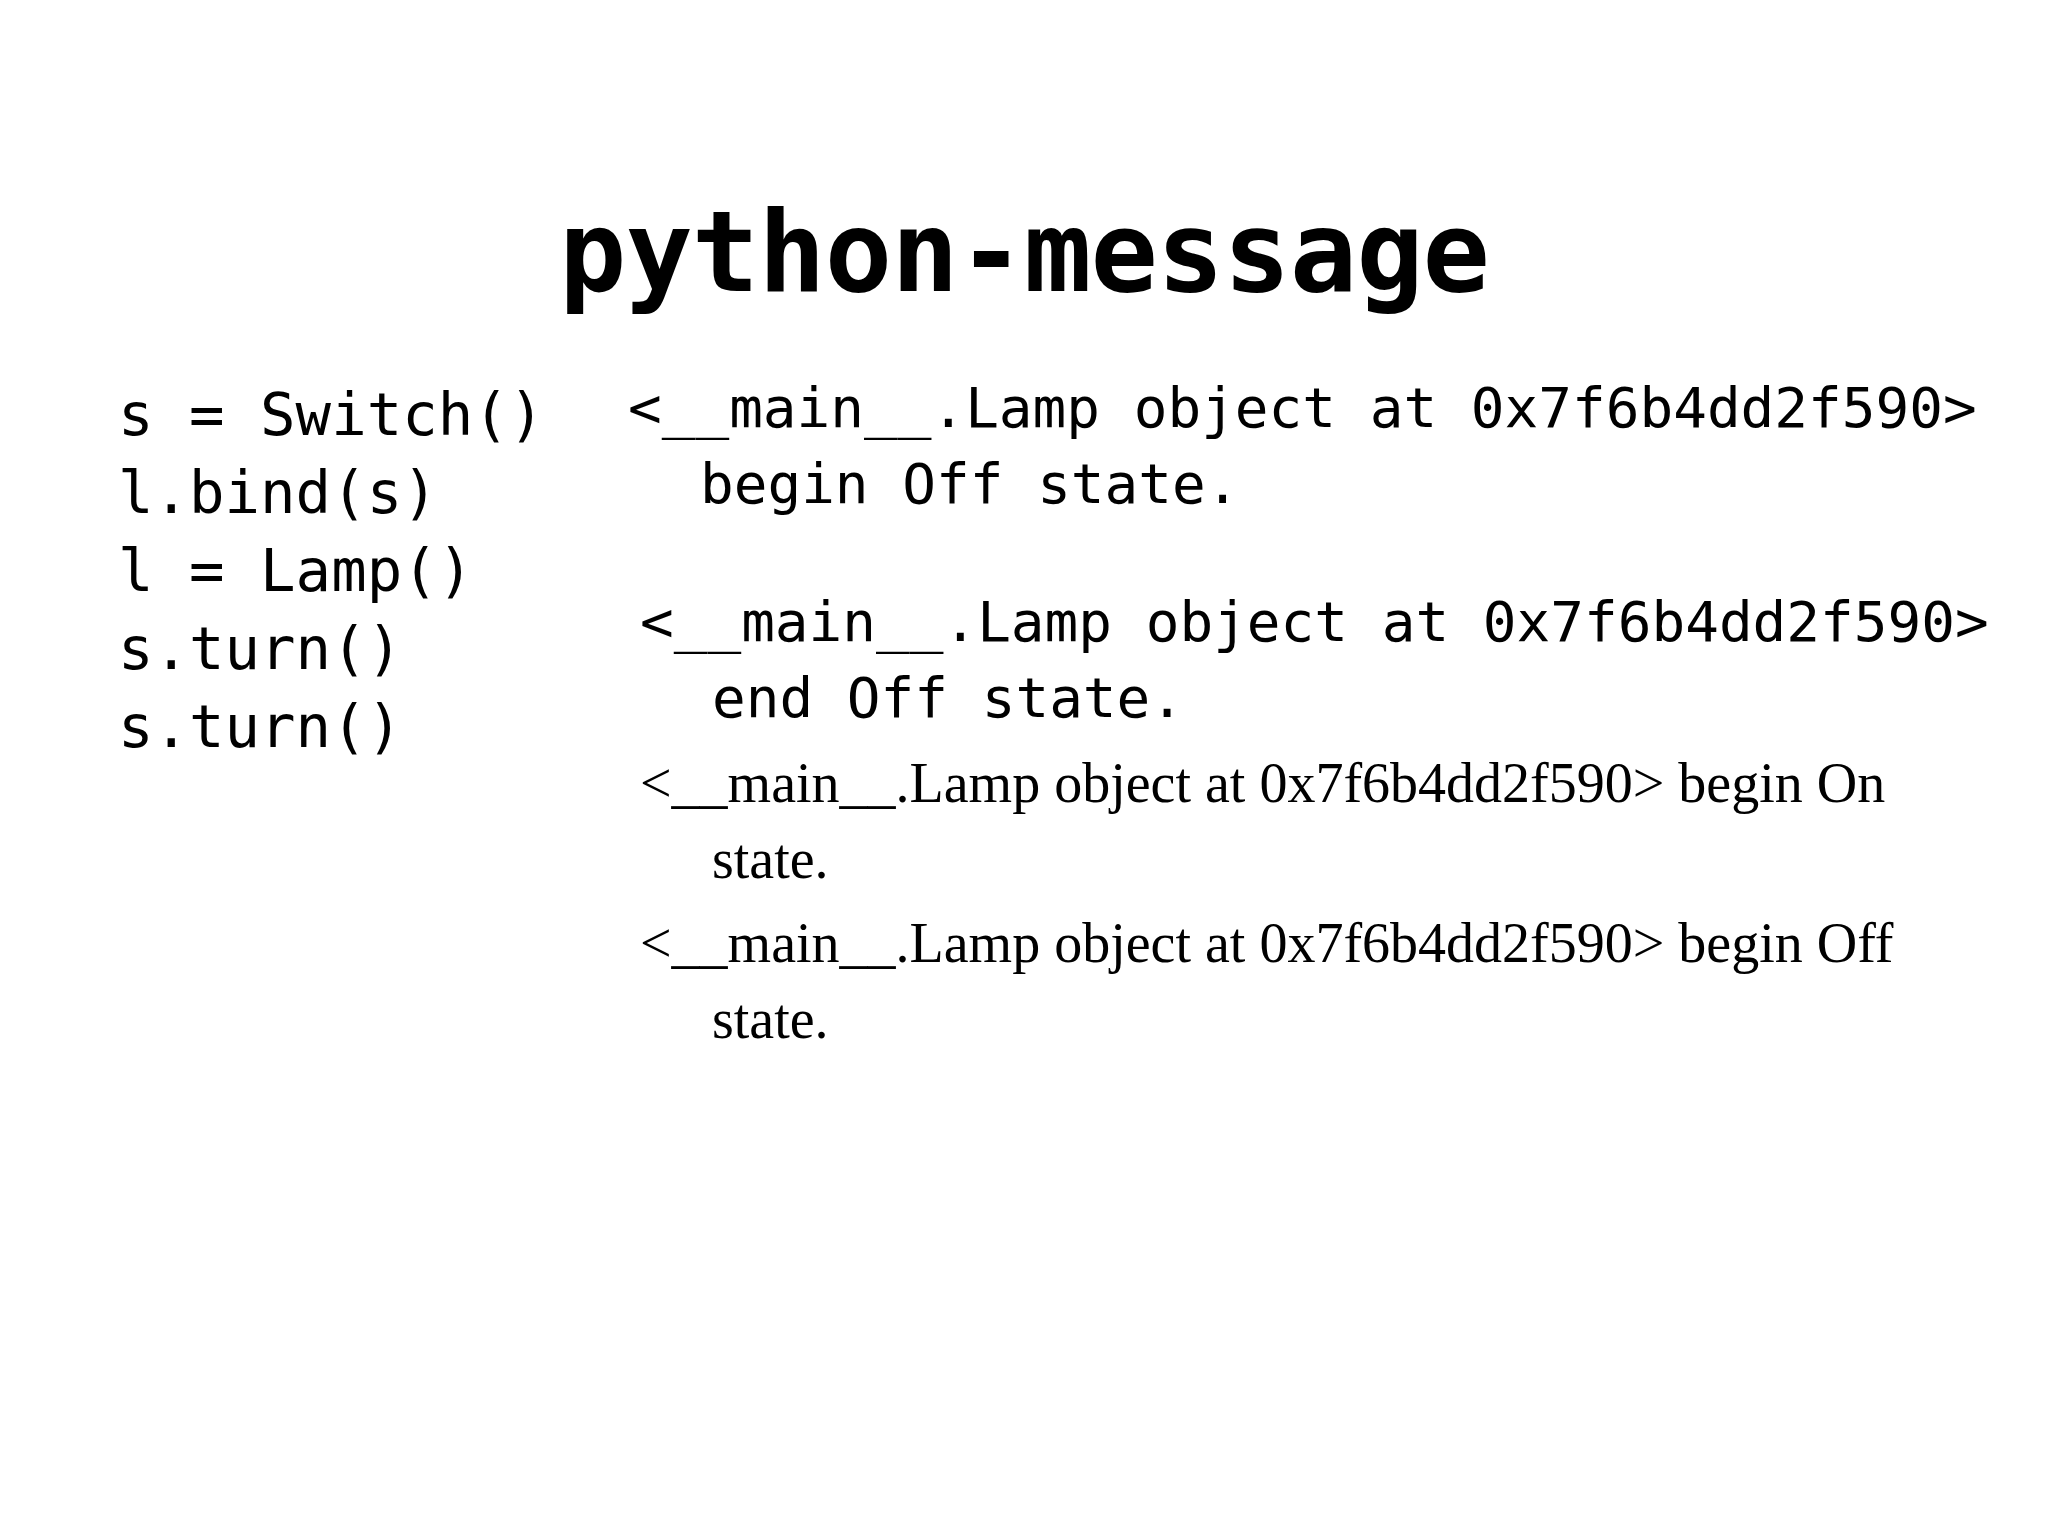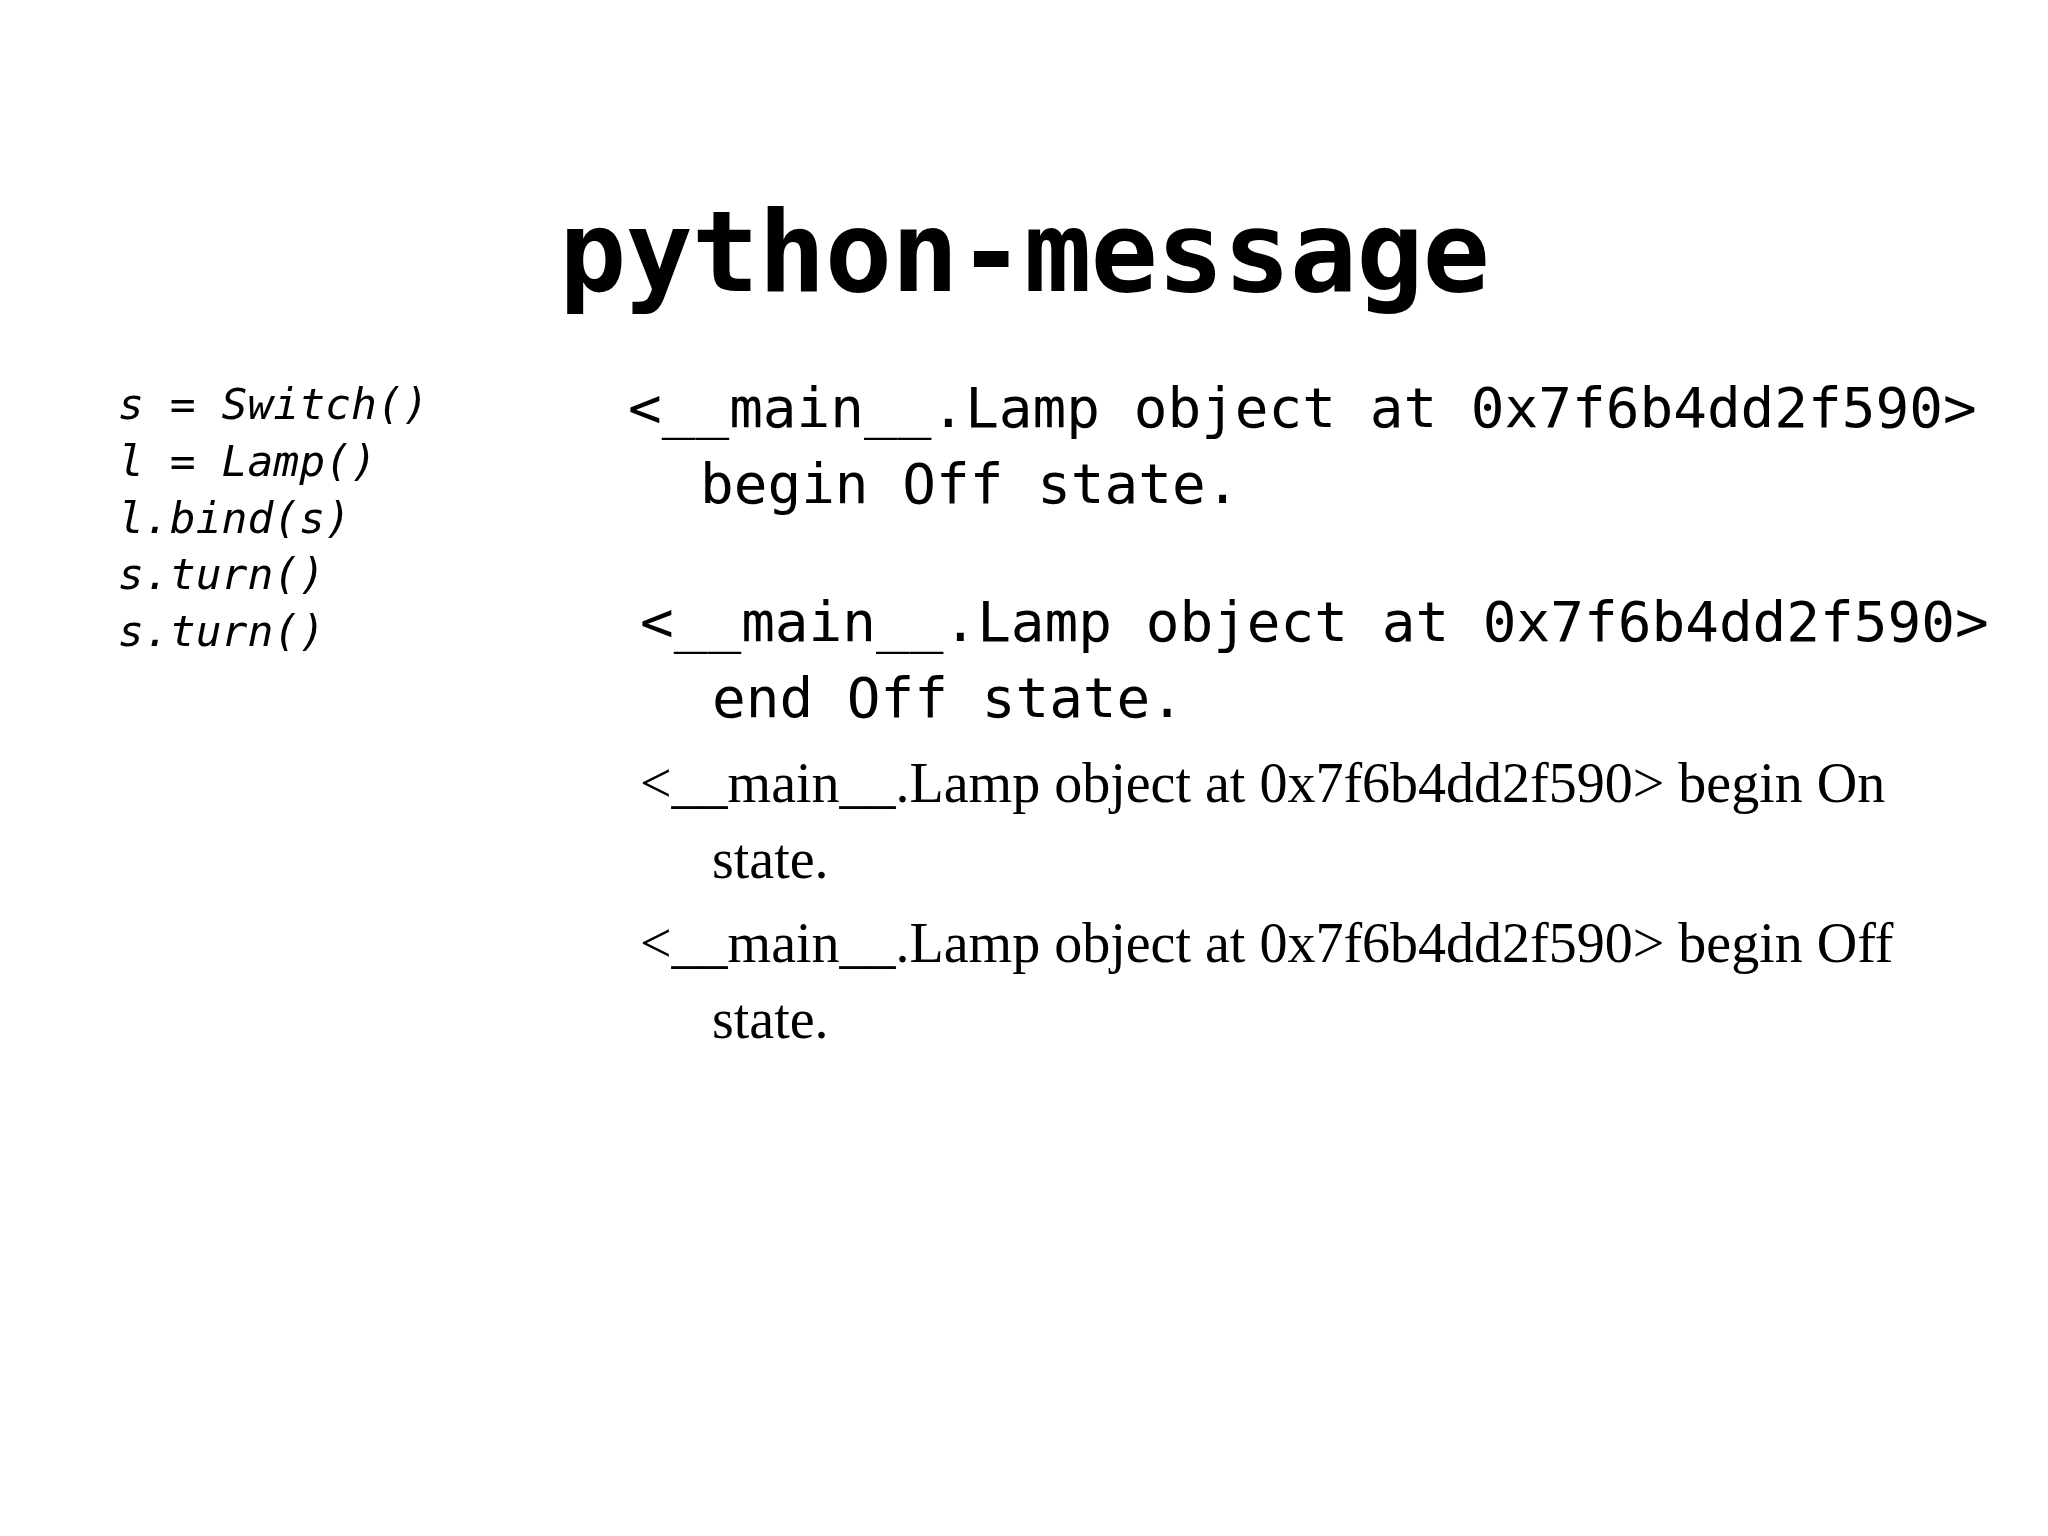--- a/index.html
+++ b/index.html
@@ -49,25 +49,24 @@
 
   
   .code-column {
     position: absolute;
     left: 118px;
     top: 24px;
     width: 470px;
   }
   .code-line {
     font-family: "DejaVu Sans Mono", "Liberation Mono", monospace;
-    font-size: 43px;
+    font-size: 59px;
     line-height: 1.32;
     white-space: pre;
     letter-spacing: 0px;
-    font-style: italic;
   }
 
   
   .output-column {
     position: absolute;
     left: 640px;
     top: 18px;
     width: 1360px;
   }
   .output-block {
@@ -89,22 +88,22 @@
 <body>
 
 <div class="slide">
 
   <h1 class="slide-title">python-message</h1>
 
   <div class="content">
 
     <div class="code-column">
       <div class="code-line">s = Switch()</div>
+      <div class="code-line">l.bind(s)</div>
       <div class="code-line">l = Lamp()</div>
-      <div class="code-line">l.bind(s)</div>
       <div class="code-line">s.turn()</div>
       <div class="code-line">s.turn()</div>
     </div>
 
     <div class="output-column">
       <div class="output-block first gap-none">&lt;__main__.Lamp object at 0x7f6b4dd2f590&gt; begin Off state.</div>
       <div class="output-block gap-large">&lt;__main__.Lamp object at 0x7f6b4dd2f590&gt; end Off state.</div>
       <div class="output-block gap-small">&lt;__main__.Lamp object at 0x7f6b4dd2f590&gt; begin On state.</div>
       <div class="output-block gap-small">&lt;__main__.Lamp object at 0x7f6b4dd2f590&gt; begin Off state.</div>
     </div>

